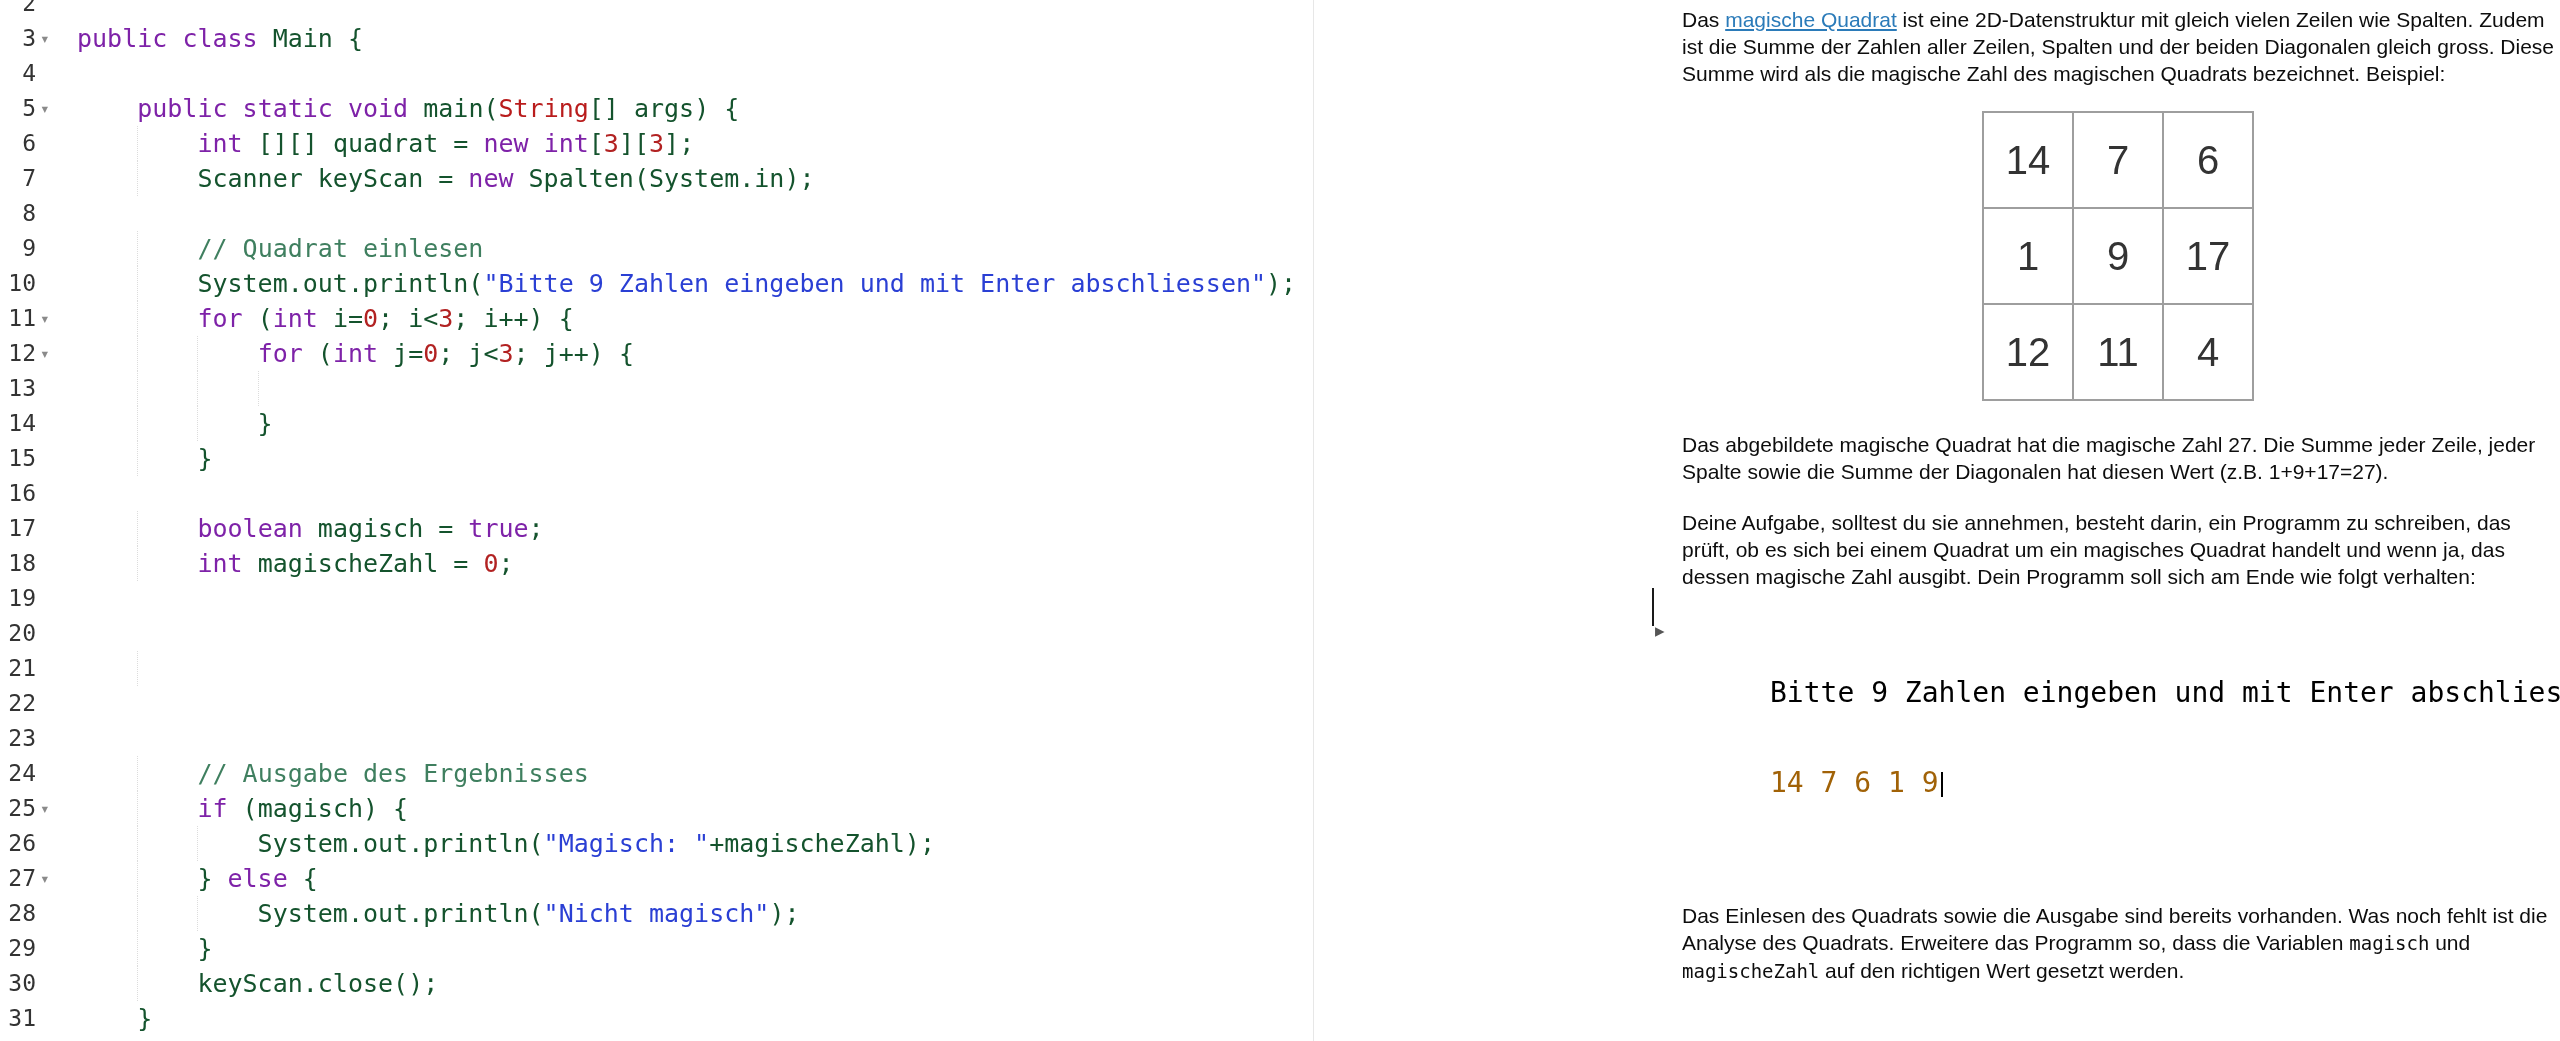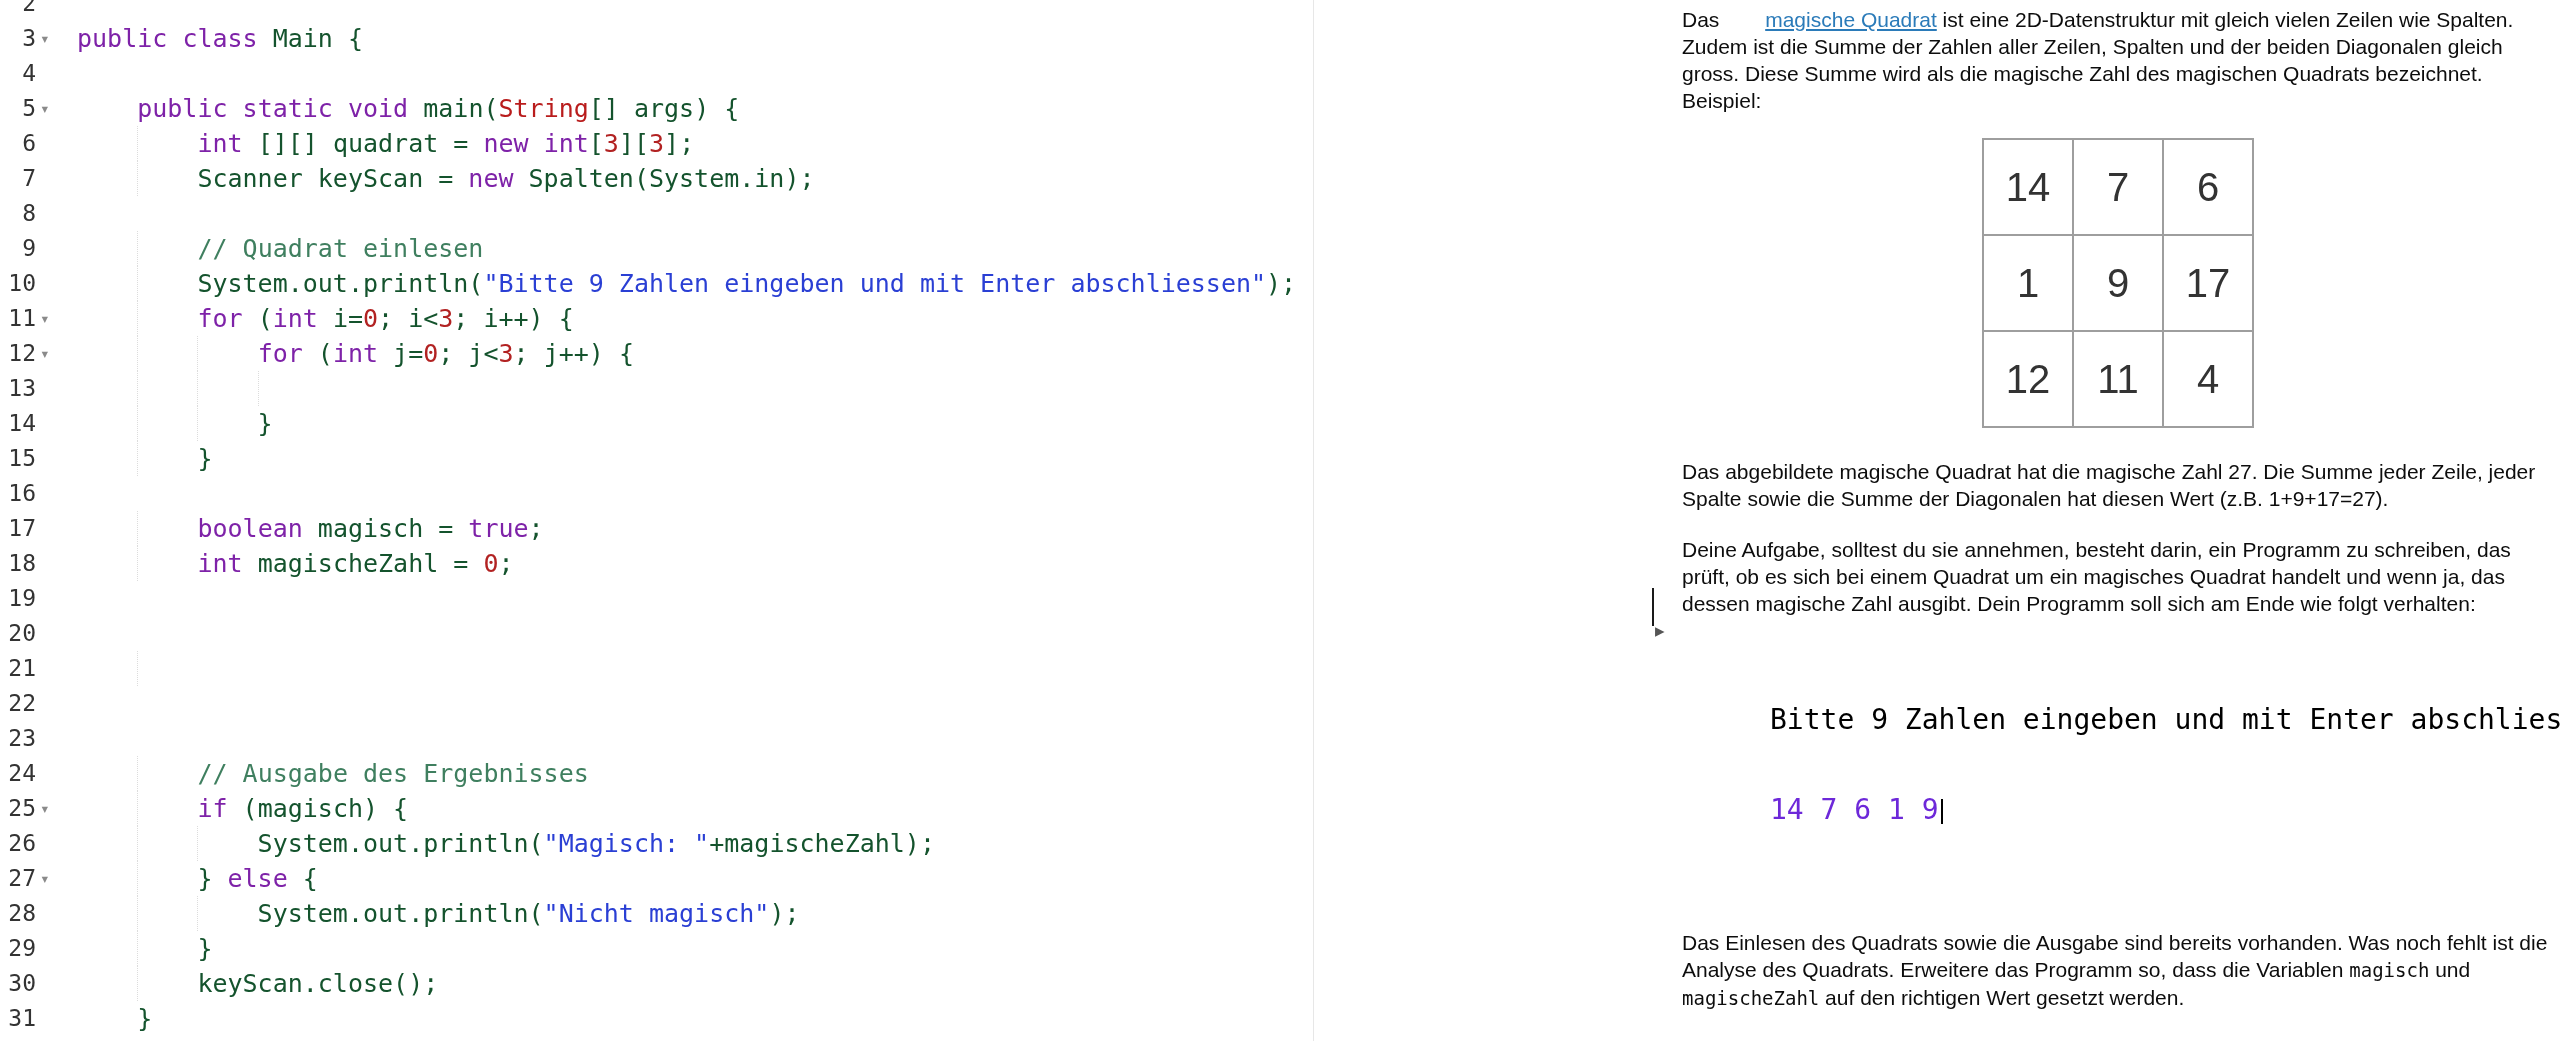--- a/index.html
+++ b/index.html
@@ -27,27 +27,27 @@
   .tk-pl{color:#14532d;}
 
   
   .splitter{width:30px;flex:none;position:relative;}
   .splitter .handle{position:absolute;left:0;top:588px;width:2px;height:38px;background:#1a1a1a;}
   .splitter .collapse{position:absolute;left:3px;top:620px;font-size:19px;color:#555;line-height:22px;}
 
   
   .panel{flex:1;padding:6px 6px 0 0;font-size:21px;line-height:27px;color:#0d0d0d;overflow:hidden;}
   .panel p{margin:0 0 24px 0;}
-  .link{color:#2b7bb9;text-decoration:underline;cursor:pointer;margin-left:40px;}
+  .link{color:#2b7bb9;text-decoration:underline;cursor:pointer;}
   .magic-table{border-collapse:collapse;margin:8px auto 30px auto;}
   .magic-table td{width:86px;height:92px;border:2px solid #9e9e9e;text-align:center;
                   font-size:40px;color:#333;background:#fff;}
   .console{font-family:"DejaVu Sans Mono",monospace;font-size:28px;line-height:30px;
            margin:28px 0 44px 88px;white-space:pre;color:#000;}
-  .console .in{color:#6d28d9;text-align:right;}
+  .console .in{color:#a16207;text-align:right;}
   .caret{display:inline-block;width:2px;height:25px;background:#000;vertical-align:middle;margin-left:2px;}
   .inline-code{font-family:"DejaVu Sans Mono",monospace;font-size:19px;}
 </style>
 </head>
 <body>
 
 <div class="app">
 
   <div class="editor">
     <div class="print-margin"></div>

